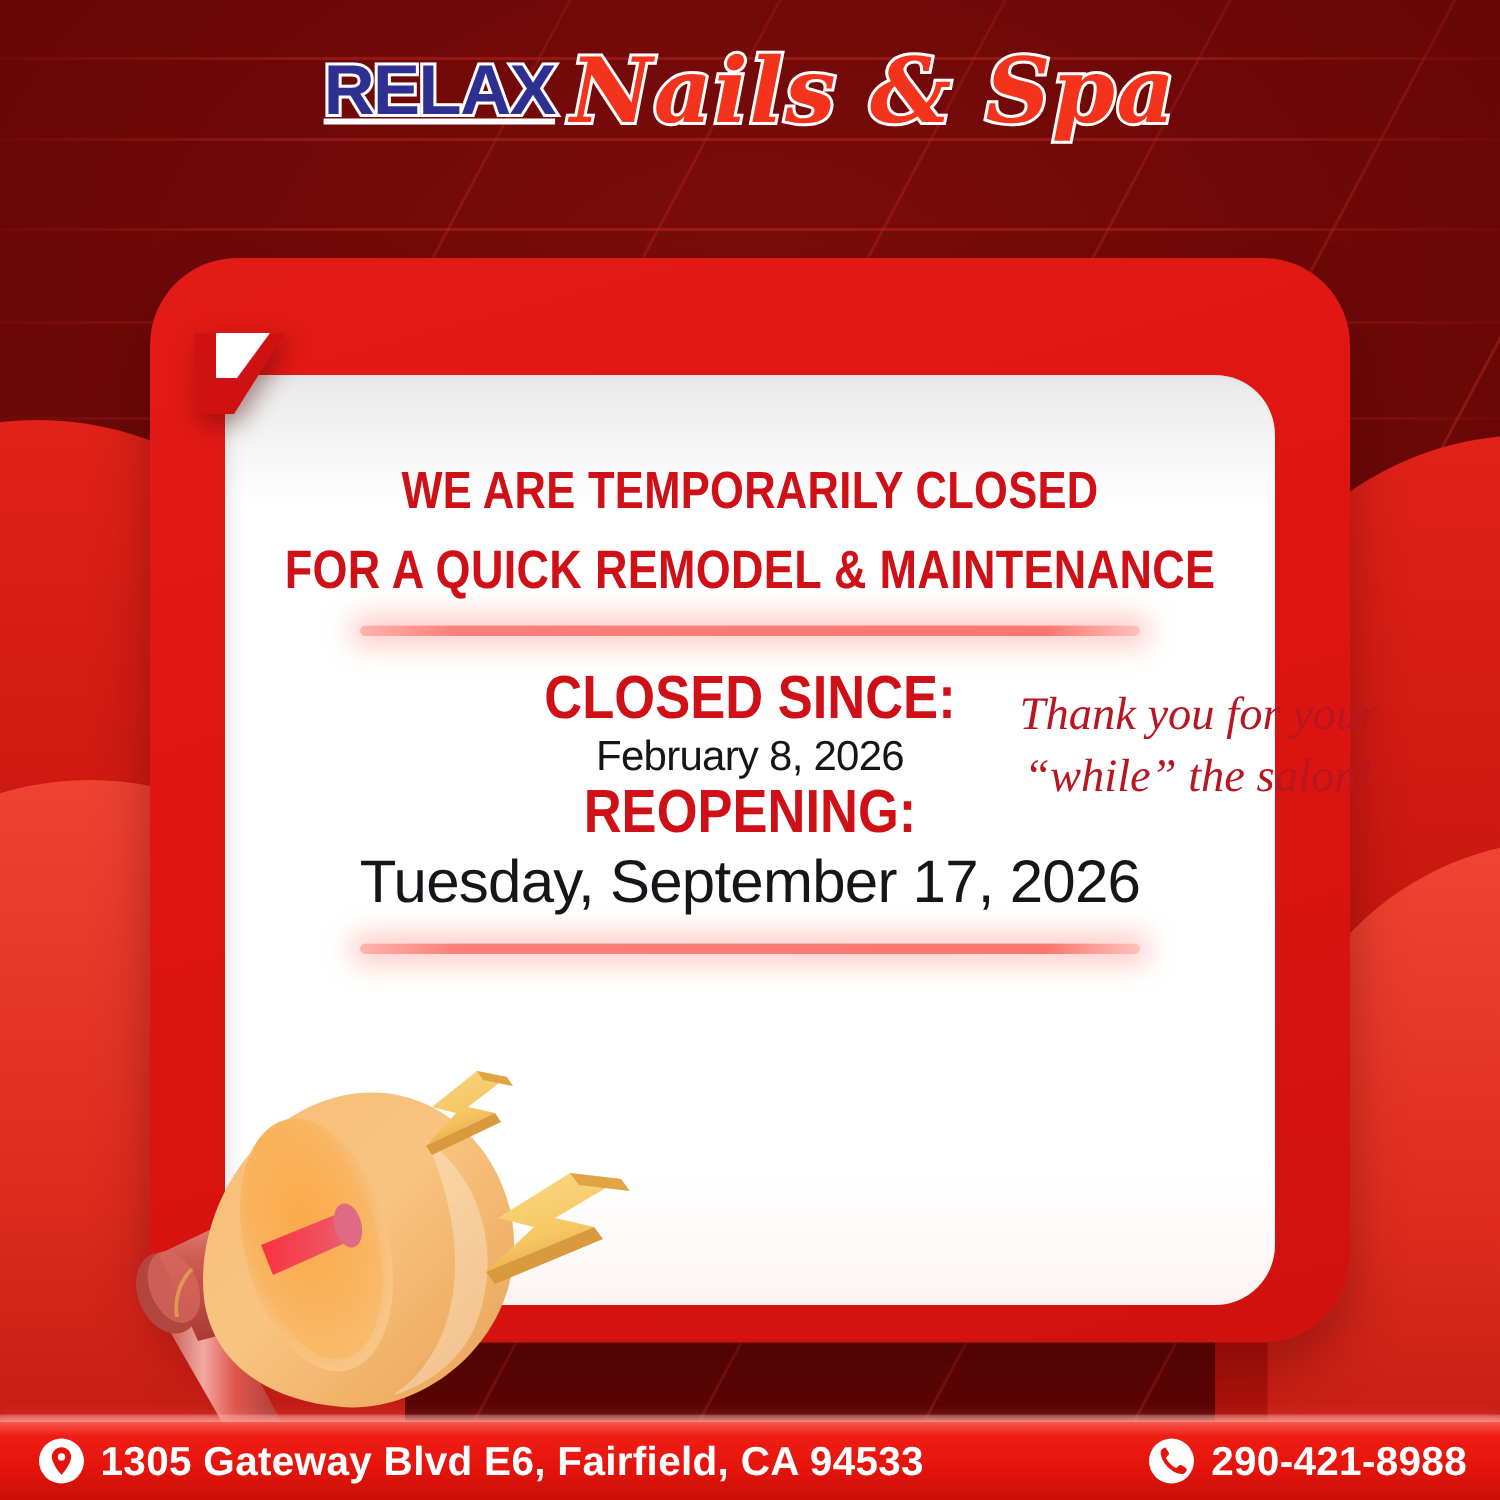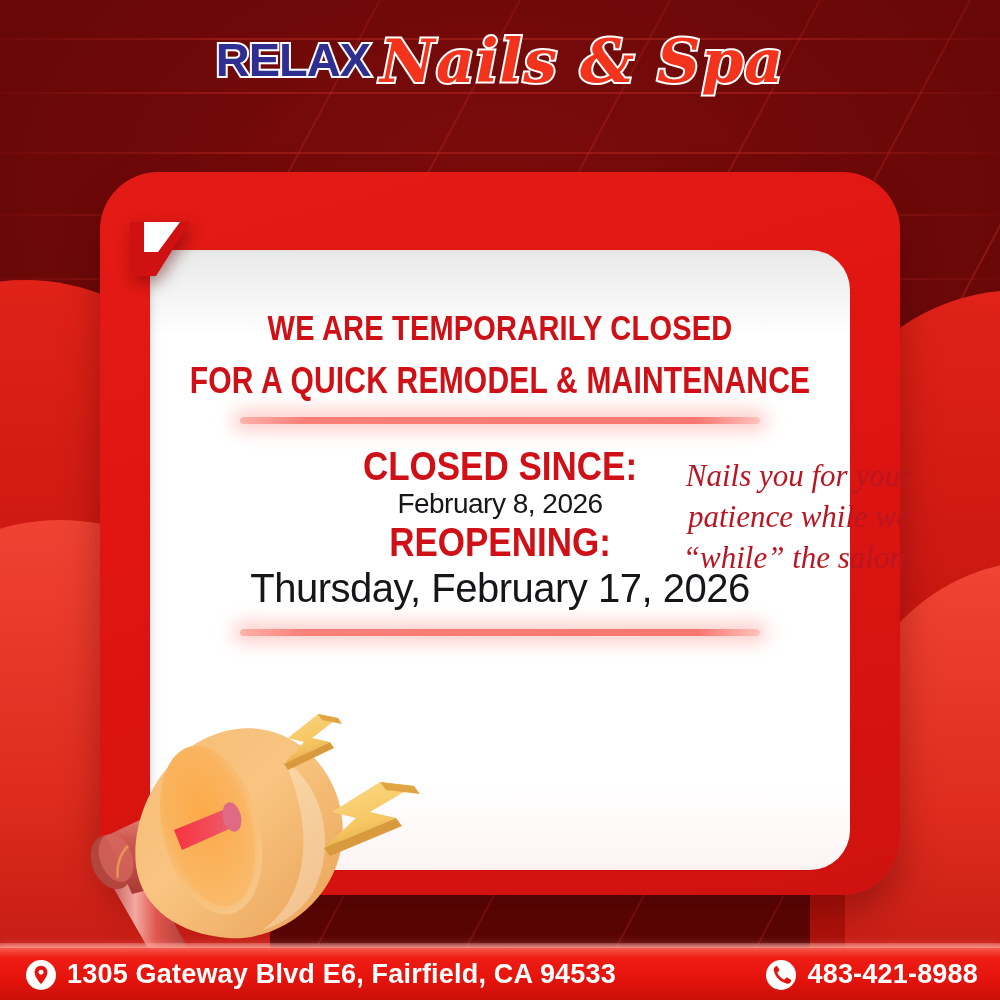--- a/index.html
+++ b/index.html
@@ -73,20 +73,21 @@
     display: inline-block;
     font-family: "Liberation Sans", sans-serif;
     font-weight: bold;
     font-size: 47px;
     letter-spacing: -1px;
     color: #2f2f92;
     -webkit-text-stroke: 4px #ffffff;
     paint-order: stroke fill;
     vertical-align: middle;
     transform: translateY(-2px);
+    text-decoration: underline;
   }
   .logo-script {
     display: inline-block;
     font-family: "DejaVu Serif", serif;
     font-style: italic;
     font-weight: bold;
     font-size: 60px;
     color: #f4331c;
     -webkit-text-stroke: 4px #ffffff;
     paint-order: stroke fill;
@@ -253,21 +254,21 @@
     box-shadow: 0 -3px 10px rgba(255,170,160,.35);
   }
   .footer::before {
     content: "";
     position: absolute;
     left: 0; top: -5px; width: 100%; height: 5px;
     background: linear-gradient(180deg, rgba(255,200,195,.25), rgba(255,160,150,.85));
   }
   .footer-item {
     display: flex;
-    align-items: flex-end;
+    align-items: flex-start;
     gap: 11px;
     color: #ffffff;
     font-weight: bold;
     font-size: 27px;
     letter-spacing: .2px;
     white-space: nowrap;
   }
   .footer-item.addr { margin-left: 26px; }
   .footer-item.phone { margin-left: auto; margin-right: 22px; }
   .fi-icon {
@@ -317,29 +318,28 @@
       <div class="head-line l1">WE ARE TEMPORARILY CLOSED</div>
       <div class="head-line l2">FOR A QUICK REMODEL &amp; MAINTENANCE</div>
     </div>
 
     <div class="divider d1"></div>
 
     <div class="dates">
       <div class="date-label">CLOSED SINCE:</div>
       <div class="date-value">February 8, 2026</div>
       <div class="date-label">REOPENING:</div>
-      <div class="date-value big">Thursday, February 17, 2026</div>
+      <div class="date-value big">Tuesday, September 17, 2026</div>
     </div>
 
     <div class="divider d2"></div>
   </div>
 
   <div class="thanks">
-    <div>Nails you for your</div>
-    <div>patience while we</div>
+    <div>Thank you for your</div>
     <div>“while” the salon!</div>
   </div>
 
   <svg class="megaphone" viewBox="0 0 360 270">
     <defs>
       <linearGradient id="coneG" x1="0" y1="0" x2="1" y2="1">
         <stop offset="0%" stop-color="#f6bd78"></stop>
         <stop offset="45%" stop-color="#f8c47f"></stop>
         <stop offset="100%" stop-color="#e9a157"></stop>
       </linearGradient>
@@ -424,21 +424,21 @@
         </svg>
       </span>
       <span>1305 Gateway Blvd E6, Fairfield, CA 94533</span>
     </div>
     <div class="footer-item phone">
       <span class="fi-icon">
         <svg width="21" height="21" viewBox="0 0 24 24">
           <path d="M6.6 2.5c-.9 0-1.8.5-2.4 1.2C3.3 4.7 3 5.9 3.2 7c.6 3.8 2.6 7.3 5.4 10.1 2.8 2.8 6.3 4.8 10.1 5.4 1.1.2 2.3-.1 3.1-1 .7-.6 1.2-1.5 1.2-2.4 0-.5-.3-1-.7-1.3l-3.3-2c-.6-.4-1.4-.3-1.9.2l-1.5 1.5c-.3.3-.8.4-1.2.2-1.5-.8-2.8-1.8-4-3s-2.2-2.5-3-4c-.2-.4-.1-.9.2-1.2l1.5-1.5c.5-.5.6-1.3.2-1.9l-2-3.3c-.3-.4-.8-.7-1.3-.7z" fill="#e4130c"></path>
         </svg>
       </span>
-      <span>483-421-8988</span>
+      <span>290-421-8988</span>
     </div>
   </div>
 
 </div>
 
 <div class="bubble-wrap">
   <div class="bubble-tail"></div>
   <div class="bubble-tail-in"></div>
 </div>
 

